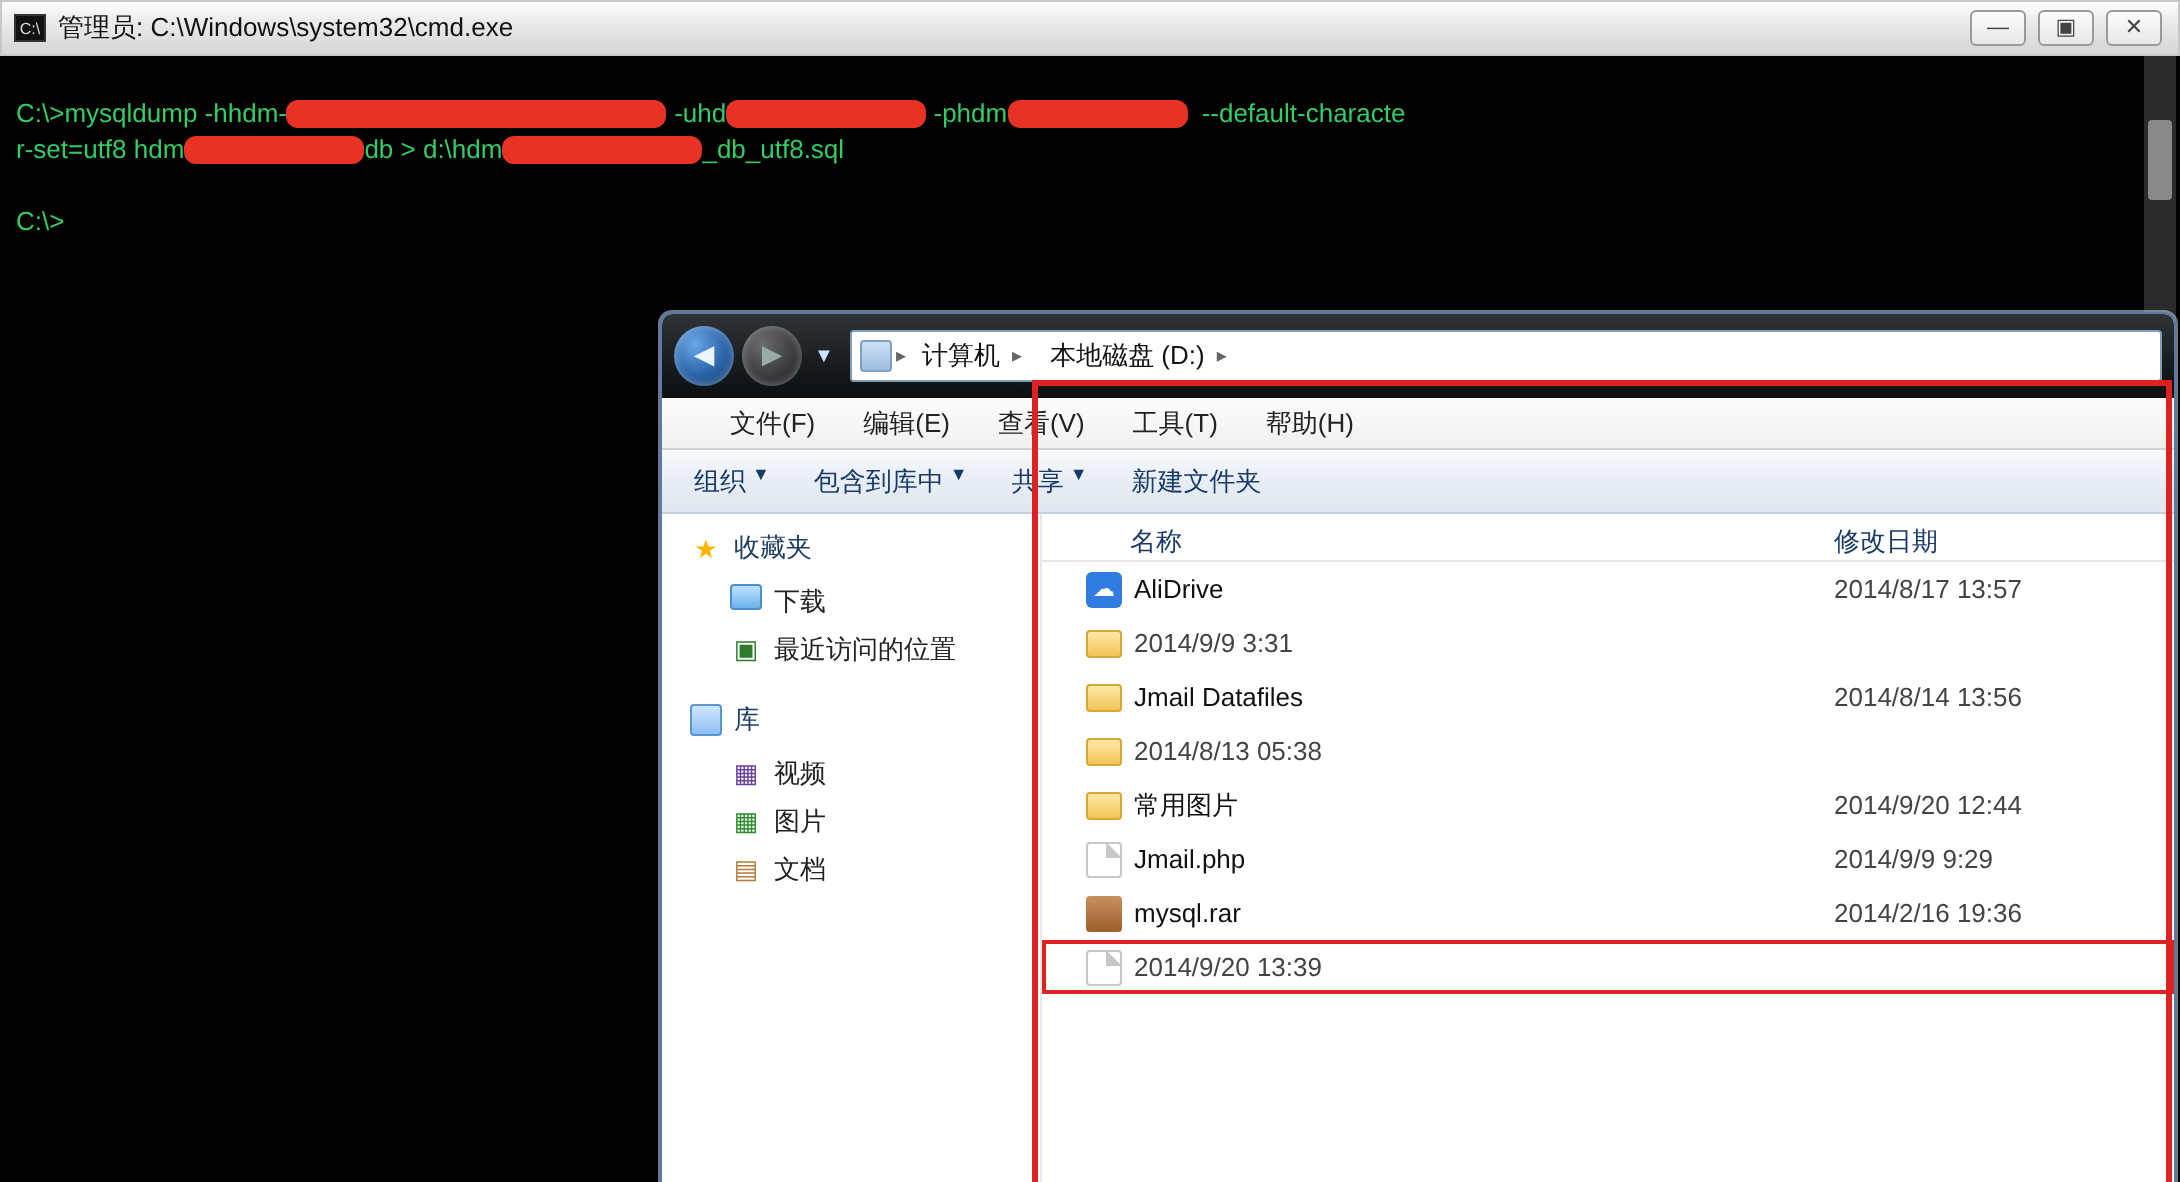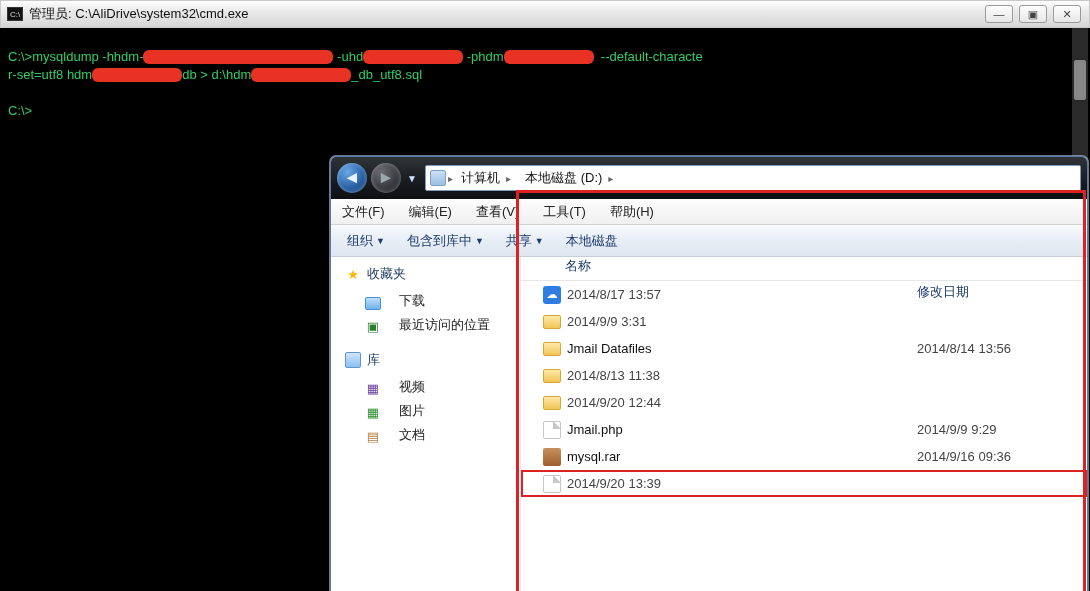--- a/index.html
+++ b/index.html
@@ -22,42 +22,42 @@
 
 .explorer{position:absolute;left:330px;top:156px;width:758px;height:440px;background:#fff;border:1px solid #5a7ba7;border-radius:6px 6px 0 0;box-shadow:0 0 0 1px rgba(180,200,230,.6);overflow:hidden;}
 .ex-hdr{height:42px;background:linear-gradient(#2f3438,#1a1d21 55%,#0d0f11);display:flex;align-items:center;padding:0 6px;}
 .nav-btn{width:30px;height:30px;border-radius:50%;background:radial-gradient(circle at 35% 30%,#6aa7e8 0,#2a62a5 55%,#173d66);margin-right:4px;display:flex;align-items:center;justify-content:center;color:#eaf4ff;font-size:17px;box-shadow:inset 0 0 4px rgba(255,255,255,.4);}
 .nav-btn.dis{background:radial-gradient(circle at 35% 30%,#6a6c70 0,#3a3c40 55%,#1a1c1f);color:#9aa;}
 .nav-drop{width:14px;height:24px;color:#cfe4ff;display:flex;align-items:center;justify-content:center;font-size:10px;margin-right:6px;}
 .crumb-bar{flex:1;height:26px;background:#fff;border:1px solid #7f9db9;display:flex;align-items:center;padding:0 4px;gap:2px;border-radius:2px;}
 .crumb-ico{width:16px;height:16px;background:linear-gradient(#cbe0f5,#9dbde0);border:1px solid #7fa0c4;border-radius:2px;}
 .crumb-seg{padding:0 6px;display:flex;align-items:center;gap:6px;color:#111;height:100%;}
 .crumb-sep{color:#666;font-size:10px;}
-.ex-menu{height:26px;background:linear-gradient(#fdfdfd,#f0f0f0);border-bottom:1px solid #d2d2d2;display:flex;align-items:center;padding:0 1px;gap:4px;text-align:right;}
+.ex-menu{height:26px;background:linear-gradient(#fdfdfd,#f0f0f0);border-bottom:1px solid #d2d2d2;display:flex;align-items:center;padding:0 24px;gap:4px;text-align:right;}
 .ex-menu span{padding:2px 10px;color:#222;}
 .ex-tool{height:32px;background:linear-gradient(#f8fbfe,#e8eef6 50%,#dfe6ef);border-bottom:1px solid #c5cfda;display:flex;align-items:center;padding:0 8px;gap:6px;}
-.ex-tool .tbtn{padding:3px 8px;display:flex;align-items:center;gap:3px;color:#1a3a6a;}
+.ex-tool .tbtn{padding:3px 8px;display:flex;align-items:flex-start;gap:3px;color:#1a3a6a;}
 .caret{font-size:9px;color:#1a3a6a;}
 .ex-body{display:flex;height:calc(100% - 100px);}
 .ex-nav{width:190px;background:#fff;border-right:1px solid #e4e9f0;padding:8px 0 0 14px;overflow:hidden;}
 .nav-group{margin-bottom:14px;}
 .nav-group .grp{display:flex;align-items:center;gap:6px;color:#1f3c63;margin-bottom:6px;}
-.nav-group .item{display:flex;align-items:flex-end;gap:18px;color:#222;padding:3px 0 3px 20px;}
+.nav-group .item{display:flex;align-items:flex-start;gap:6px;color:#222;padding:3px 0 3px 20px;}
 .ic{width:16px;height:16px;display:inline-flex;align-items:center;justify-content:center;font-size:13px;}
 .ic.star{color:#ffb400;}
 .ic.fblue{background:linear-gradient(#bfe0ff,#6cb3ec);border:1px solid #4a8fcf;border-radius:2px;width:16px;height:13px;}
 .ic.desk{background:#3a6ea5;border-radius:2px;}
 .ic.recent{color:#2e7b2e;}
 .ic.lib{background:linear-gradient(#cfe6ff,#8ebef0);border:1px solid #5c96cf;border-radius:2px;}
 .ic.film{color:#6b3fa0;}
 .ic.pic{color:#2e8f2e;}
 .ic.doc{color:#b37e3b;}
 
 .ex-list{flex:1;background:#fff;overflow:hidden;}
-.list-hdr{height:24px;display:flex;align-items:flex-start;border-bottom:1px solid #e6e6e6;color:#1a3a6a;}
+.list-hdr{height:24px;display:flex;align-items:flex-end;border-bottom:1px solid #e6e6e6;color:#1a3a6a;}
 .col-name{flex:1;padding-left:44px;}
 .col-date{width:170px;margin-top:26px;}
 .list-row{height:27px;display:flex;align-items:center;padding-left:22px;}
 .ric{width:18px;height:18px;margin-right:6px;display:inline-flex;align-items:center;justify-content:center;font-size:12px;}
 .ric.folder{background:linear-gradient(#ffe9a8,#f2c457);border:1px solid #d6a733;border-radius:2px;height:14px;}
 .ric.cloud{background:#2f7de0;color:#fff;border-radius:3px;font-size:11px;}
 .ric.file{background:#fff;border:1px solid #c7c7c7;border-radius:2px;position:relative;}
 .ric.file::after{content:"";position:absolute;right:-1px;top:-1px;border:4px solid transparent;border-left-color:#c7c7c7;border-bottom-color:#c7c7c7;}
 .ric.rar{background:linear-gradient(#c89060,#9c5e2c);border-radius:2px;}
 .rname{flex:1;color:#111;}
@@ -68,21 +68,21 @@
 
 .red-box{position:absolute;border:3px solid #d22;pointer-events:none;}
 .rb1{left:516px;top:190px;width:570px;height:412px;}
 </style>
 </head>
 <body>
 
 <div class="cmd-win">
   <div class="cmd-title">
     <span class="ico">C:\</span>
-    <span class="cmd-title-txt">管理员: C:\AliDrive\system32\cmd.exe</span>
+    <span class="cmd-title-txt">管理员: C:\Windows\system32\cmd.exe</span>
     <div class="win-btns">
       <div class="win-btn">—</div>
       <div class="win-btn">▣</div>
       <div class="win-btn close">✕</div>
     </div>
   </div>
 
   <div class="cmd-body"><span>C:\&gt;</span><span>mysqldump -hhdm-</span><span class="redact" style="width:190px"></span><span> -uhd</span><span class="redact" style="width:100px"></span><span> -phdm</span><span class="redact" style="width:90px"></span><span>  --default-characte</span>
 <span>r-set=utf8 hdm</span><span class="redact" style="width:90px"></span><span>db &gt; d:\hdm</span><span class="redact" style="width:100px"></span><span>_db_utf8.sql</span>
 
@@ -127,21 +127,21 @@
       </div>
     <div class="tbtn">
         <span>包含到库中</span>
         <span class="caret">▼</span>
       </div>
     <div class="tbtn">
         <span>共享</span>
         <span class="caret">▼</span>
       </div>
     <div class="tbtn">
-        <span>本地磁盘</span>
+        <span>新建文件夹</span>
       </div>
   </div>
 
   <div class="ex-body">
     <div class="ex-nav">
       <div class="nav-group">
         <div class="grp">
             <span class="ic star">★</span>
             <span>收藏夹</span>
           </div>
@@ -175,48 +175,50 @@
     </div>
 
     <div class="ex-list">
       <div class="list-hdr">
         <div class="col-name">名称</div>
         <div class="col-date">修改日期</div>
       </div>
       <div id="file-rows">
           <div class="list-row">
             <span class="ric cloud">☁</span>
+            <span class="rname">AliDrive</span>
             <span class="rdate">2014/8/17 13:57</span>
           </div>
           <div class="list-row">
             <span class="ric folder"></span>
             <span class="rdate">2014/9/9 3:31</span>
           </div>
           <div class="list-row">
             <span class="ric folder"></span>
             <span class="rname">Jmail Datafiles</span>
             <span class="rdate">2014/8/14 13:56</span>
           </div>
           <div class="list-row">
             <span class="ric folder"></span>
-            <span class="rdate">2014/8/13 11:38</span>
-          </div>
-          <div class="list-row">
-            <span class="ric folder"></span>
+            <span class="rdate">2014/8/13 05:38</span>
+          </div>
+          <div class="list-row">
+            <span class="ric folder"></span>
+            <span class="rname">常用图片</span>
             <span class="rdate">2014/9/20 12:44</span>
           </div>
           <div class="list-row">
             <span class="ric file"></span>
             <span class="rname">Jmail.php</span>
             <span class="rdate">2014/9/9 9:29</span>
           </div>
           <div class="list-row">
             <span class="ric rar"></span>
             <span class="rname">mysql.rar</span>
-            <span class="rdate">2014/9/16 09:36</span>
+            <span class="rdate">2014/2/16 19:36</span>
           </div>
           <div class="list-row hl-row">
             <span class="ric file"></span>
             <span class="rdate">2014/9/20 13:39</span>
           </div>
         </div>
     </div>
   </div>
 </div>
 

